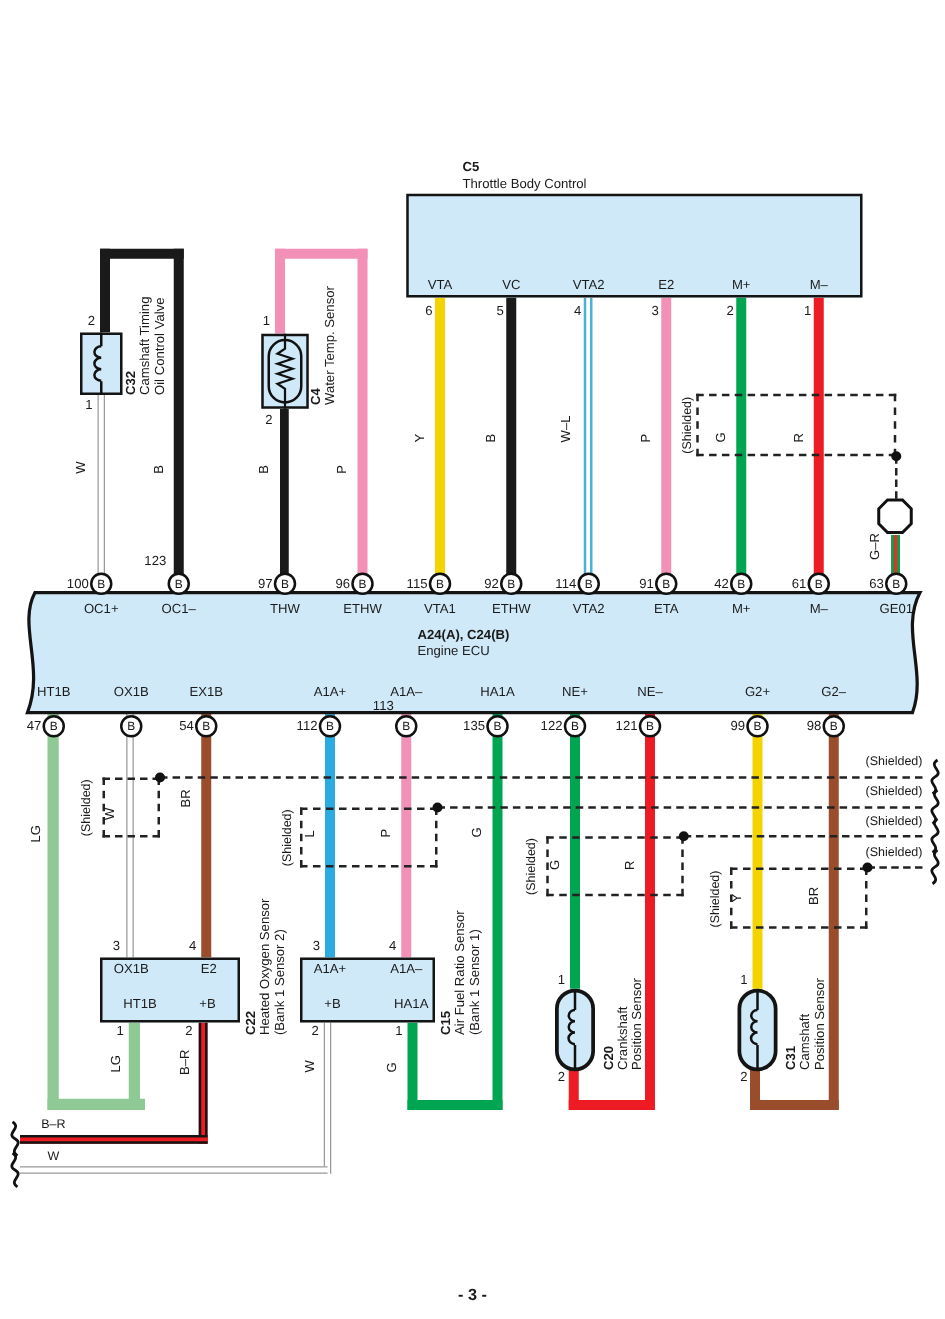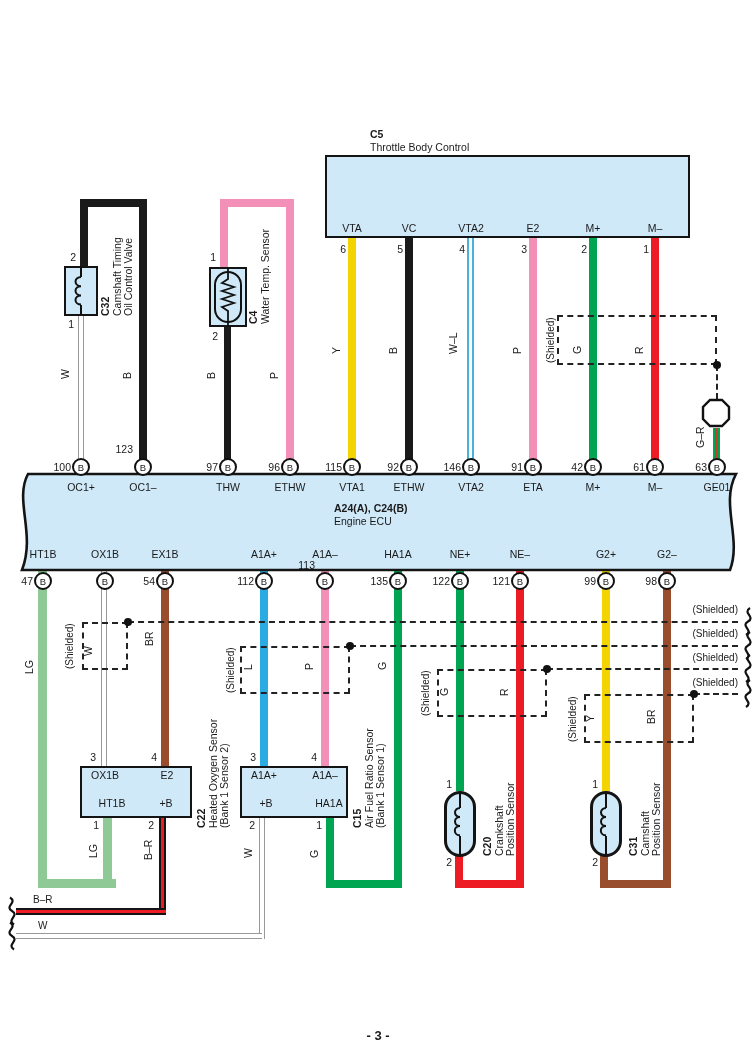--- a/index.html
+++ b/index.html
@@ -168,21 +168,21 @@
     <div class="b">C4</div>
     <div>Water Temp.  Sensor</div>
   </div>
 
   <div class="num" style="left:37px;top:461px;width:34px">100</div>
   <div class="num" style="left:99px;top:443px;width:34px">123</div>
   <div class="num" style="left:184px;top:461px;width:34px">97</div>
   <div class="num" style="left:246px;top:461px;width:34px">96</div>
   <div class="num" style="left:308px;top:461px;width:34px">115</div>
   <div class="num" style="left:365px;top:461px;width:34px">92</div>
-  <div class="num" style="left:427px;top:461px;width:34px">146</div>
+  <div class="num" style="left:427px;top:461px;width:34px">114</div>
   <div class="num" style="left:489px;top:461px;width:34px">91</div>
   <div class="num" style="left:549px;top:461px;width:34px">42</div>
   <div class="num" style="left:611px;top:461px;width:34px">61</div>
   <div class="num" style="left:673px;top:461px;width:34px">63</div>
 
   <div class="pin" style="left:72px;top:458px">B</div>
   <div class="pin" style="left:134px;top:458px">B</div>
   <div class="pin" style="left:219px;top:458px">B</div>
   <div class="pin" style="left:281px;top:458px">B</div>
   <div class="pin" style="left:343px;top:458px">B</div>

